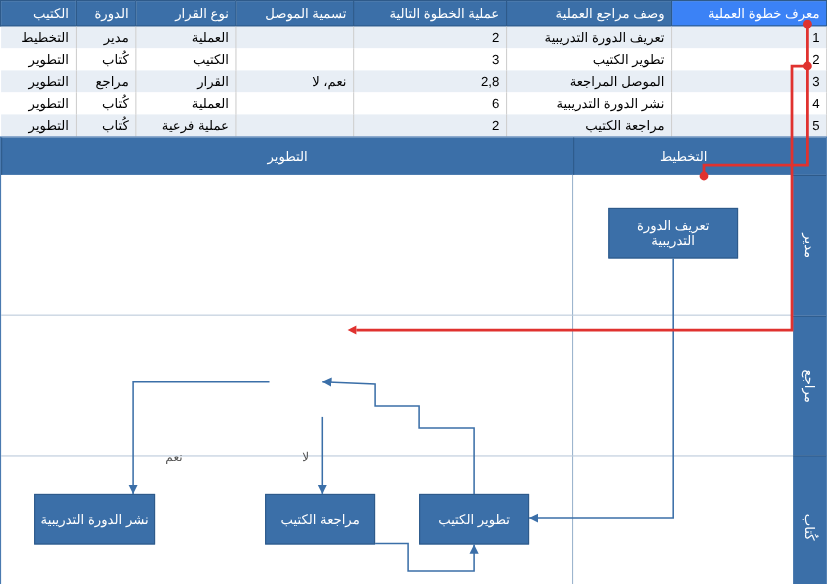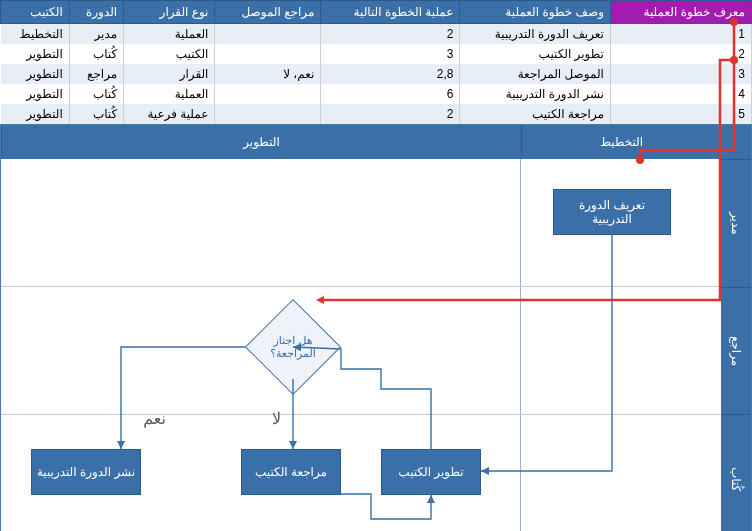--- a/index.html
+++ b/index.html
@@ -1,19 +1,19 @@
 <!DOCTYPE html>
 <html dir="rtl" lang="ar"><head>
 <meta charset="utf-8">
 <style>
 *{box-sizing:border-box;margin:0;padding:0}
 body{font-family:Tahoma,Arial,sans-serif;font-size:12px;width:752px;height:531px;background:#fff;direction:rtl;position:relative}
 .tbl{width:100%;border-collapse:collapse}
 .tbl th{background:#3b6fa8;color:#fff;font-weight:400;padding:4px 6px;font-size:12px;text-align:right;border:1px solid #2e5a8a}
-.tbl th.hi{background:#a21caf}
+.tbl th.hi{background:#3b82f6}
 .tbl td{padding:3px 6px;font-size:12px;text-align:right;border-right:1px solid #d0d0d0}
 .tbl tr:nth-child(odd) td{background:#e8eef5}
 .tbl tr:nth-child(even) td{background:#fff}
 .lanes{position:relative;height:417px;border:1px solid #4a7ab0}
 .ph-head{display:flex;background:#3b6fa8;color:#fff;height:34px}
 .ph-head div{display:flex;align-items:center;justify-content:center;border-left:1px solid #2e5a8a}
 .ph-head div:first-child{width:30px;border-left:none}
 .ph-plan{width:200px}
 .ph-dev{flex:1}
 .lane-rows{position:absolute;top:34px;right:0;width:30px;height:383px;display:flex;flex-direction:column}
@@ -23,32 +23,32 @@
 .hline{position:absolute;left:0;right:0;height:1px;background:#bccadb}
 .box{position:absolute;background:#3b6fa8;color:#fff;display:flex;align-items:center;justify-content:center;text-align:center;padding:4px;font-size:12px;border:1px solid #2e5a8a}
 .diamond{position:absolute;width:96px;height:66px}
 .diamond .sh{position:absolute;left:50%;top:50%;width:68px;height:68px;background:#eef3f9;border:1px solid #3b6fa8;transform:translate(-50%,-50%) rotate(45deg)}
 .diamond .tx{position:absolute;inset:0;display:flex;align-items:center;justify-content:center;color:#3b6fa8;font-size:11px;text-align:center;padding:12px}
 svg.arrows{position:absolute;inset:0;pointer-events:none}
 .red{stroke:#e0322f;stroke-width:2.5;fill:none}
 .blue{stroke:#3b6fa8;stroke-width:1.4;fill:none}
 .bluef{fill:#3b6fa8}
 .redf{fill:#e0322f}
-.lbl{position:absolute;font-size:16px;color:#555}
+.lbl{position:absolute;font-size:11px;color:#555}
 </style>
 </head>
 <body>
 
 <table class="tbl">
 <thead>
       <tr>
 <th class="hi">معرف خطوة العملية</th>
-<th>وصف خطوة العملية</th>
+<th>وصف مراجع العملية</th>
 <th>عملية الخطوة التالية</th>
-<th>مراجع الموصل</th>
+<th>تسمية الموصل</th>
 <th>نوع القرار</th>
 <th>الدورة</th>
 <th>الكتيب</th>
 </tr>
     </thead>
 <tbody id="tbody">
       <tr>
         <td>1</td>
         <td>تعريف الدورة التدريبية</td>
         <td>2</td>
@@ -107,24 +107,20 @@
     <div class="lane-lbl">مراجع</div>
     <div class="lane-lbl">كُتاب</div>
   </div>
   <div class="canvas">
     <div class="vline" style="right:200px"></div>
     <div class="hline" style="top:127px"></div>
     <div class="hline" style="top:255px"></div>
 
     <div class="box" style="top:30px;right:50px;width:118px;height:46px">تعريف الدورة التدريبية</div>
     <div class="box" style="top:290px;right:240px;width:100px;height:46px">تطوير الكتيب</div>
-    <div class="diamond" style="top:155px;right:380px">
-      <div class="sh"></div>
-        <div class="tx">هل اجتاز المراجعة؟</div>
-    </div>
     <div class="box" style="top:290px;right:380px;width:100px;height:46px">مراجعة الكتيب</div>
     <div class="box" style="top:290px;right:580px;width:110px;height:46px">نشر الدورة التدريبية</div>
 
     <span class="lbl" style="top:250px;right:440px">لا</span>
     <span class="lbl" style="top:250px;right:555px">نعم</span>
 
     <svg class="arrows" viewBox="0 0 720 383" preserveAspectRatio="none">
       <defs>
         <marker id="ab" markerWidth="8" markerHeight="8" refX="6" refY="3" orient="auto">
             <path d="M0,0 L6,3 L0,6 Z" class="bluef"></path>

